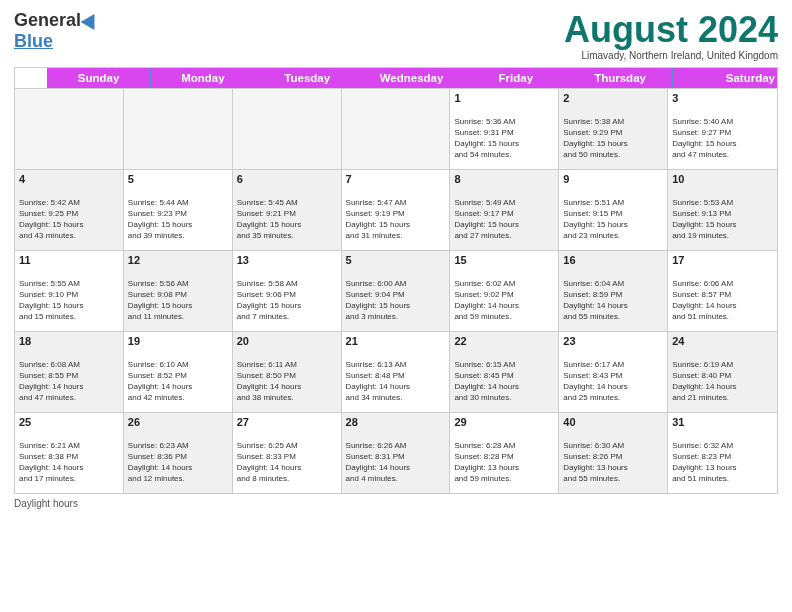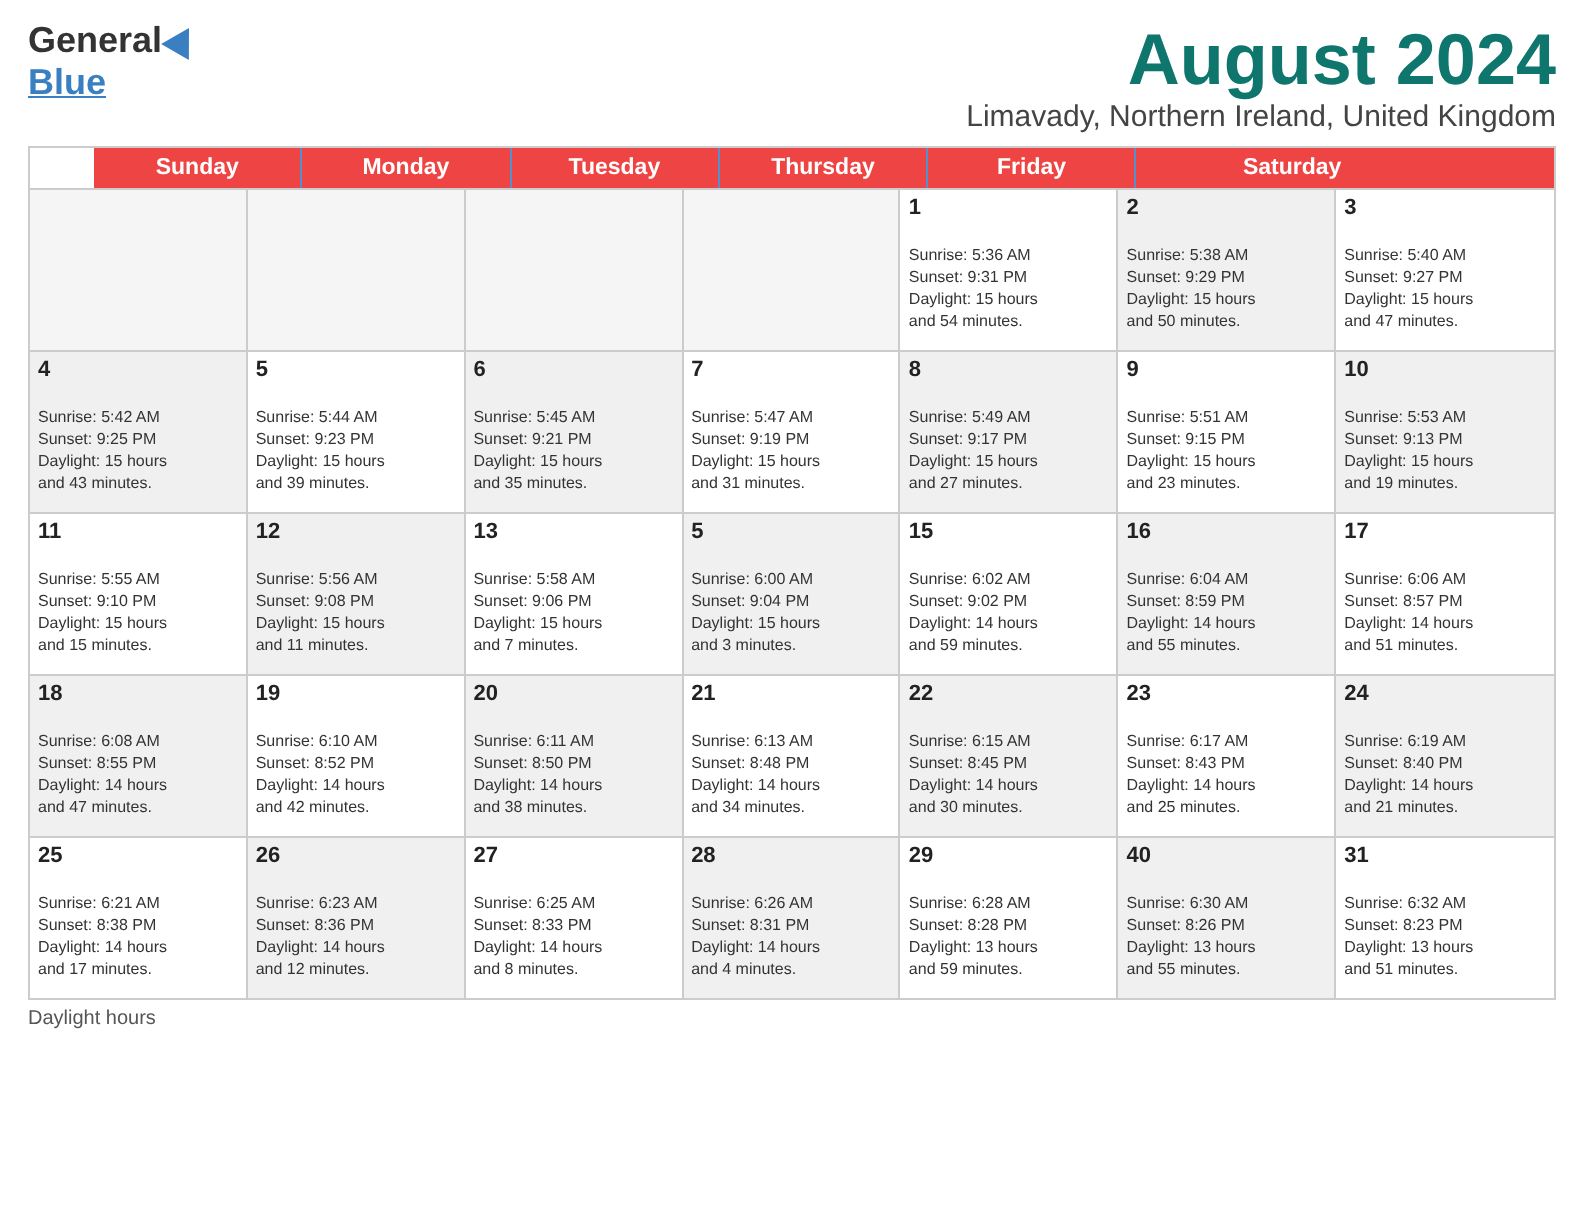--- a/index.html
+++ b/index.html
@@ -56,31 +56,31 @@
     .title-block {
       text-align: right;
     }
     .month-year {
       font-size: 36px;
       font-weight: bold;
       color: #0f766e;
       line-height: 1.1;
     }
     .location {
-      font-size: 15px;
+      font-size: 10px;
       color: #444;
     }
     .calendar {
       flex: 1;
       border: 1px solid #ccc;
     }
     .cal-header {
       display: grid;
       grid-template-columns: repeat(7, 1fr);
-      background: #ef4444;
+      background: #d946ef;
       margin-left: 32px;
     }
     .cal-header-cell {
       color: #fff;
       font-size: 11.5px;
       font-weight: bold;
       text-align: center;
       padding: 4px 2px;
       border-right: 1px solid #5590cc;
     }
@@ -141,22 +141,23 @@
       <div class="month-year">August 2024</div>
       <div class="location">Limavady, Northern Ireland, United Kingdom</div>
     </div>
   </div>
 
   <div class="calendar">
     <div class="cal-header">
     <div class="cal-header-cell">Sunday</div>
         <div class="cal-header-cell">Monday</div>
         <div class="cal-header-cell">Tuesday</div>
+        <div class="cal-header-cell">Wednesday</div>
+        <div class="cal-header-cell">Friday</div>
         <div class="cal-header-cell">Thursday</div>
-        <div class="cal-header-cell">Friday</div>
         <div class="cal-header-cell">Saturday</div>
       </div>
     <div class="cal-body">
     <div class="cal-row">
           <div class="cal-cell empty"></div>
           <div class="cal-cell empty"></div>
           <div class="cal-cell empty"></div>
           <div class="cal-cell empty"></div>
           <div class="cal-cell">
             <div class="day-num">1</div>

